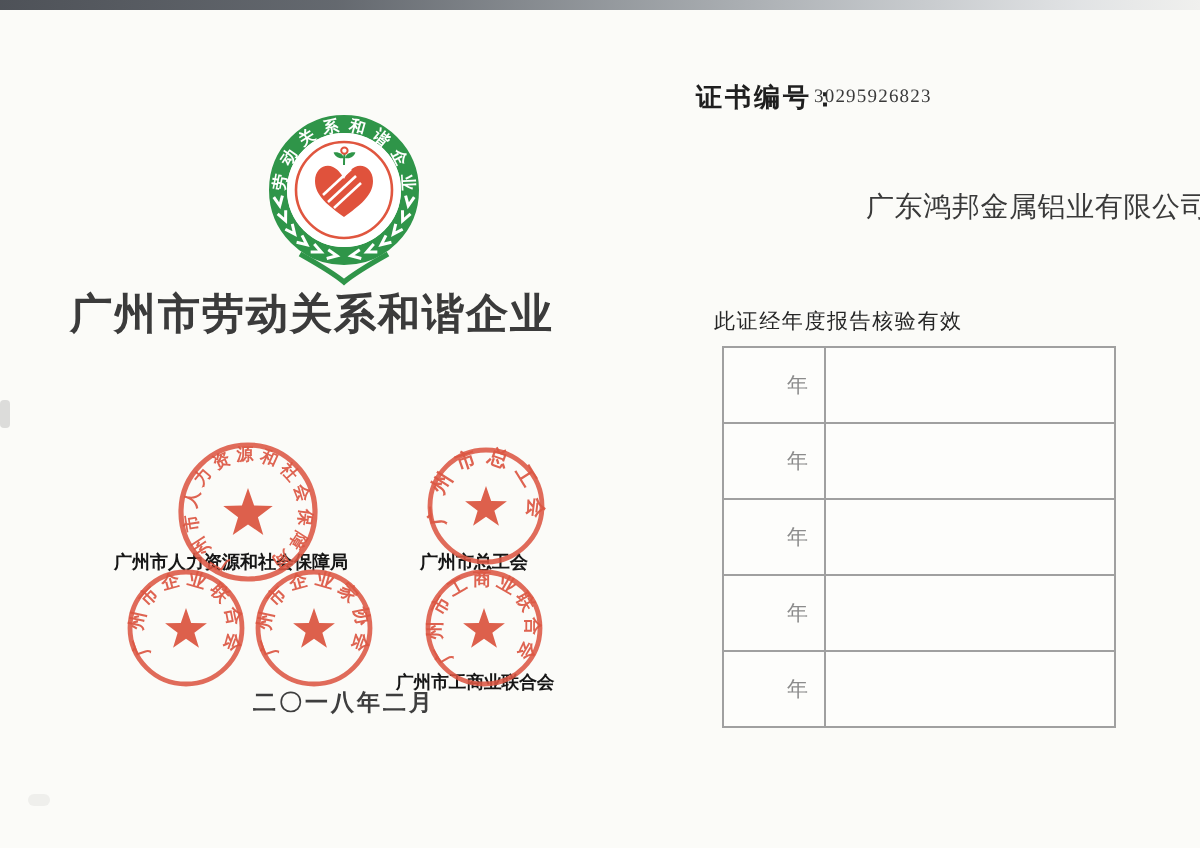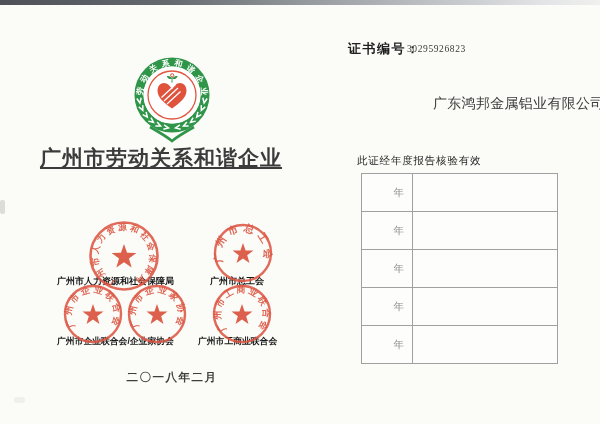--- a/index.html
+++ b/index.html
@@ -12,22 +12,22 @@
     position:absolute;left:0;top:0;width:600px;height:5px;
     background:linear-gradient(90deg,#3f434a 0%,#575c63 28%,#8e9398 52%,#b9bdc1 72%,#dfe1e3 90%,#efefed 100%);
     opacity:.92;
   }
   .artifact-a{position:absolute;left:0;top:200px;width:5px;height:14px;background:#dcdcda;border-radius:2px;}
   .artifact-b{position:absolute;left:14px;top:397px;width:11px;height:6px;background:#efefec;border-radius:3px;}
 
   .emblem{position:absolute;left:128px;top:57px;}
 
   .title1{
-    position:absolute;left:40px;top:146px;width:264px;
-    font-size:21px;font-weight:bold;color:#3b3b3b;letter-spacing:1px;line-height:1.15;text-decoration:underline;
+    position:absolute;left:24px;top:146px;width:264px;text-align:center;
+    font-size:21px;font-weight:bold;color:#3b3b3b;letter-spacing:1px;line-height:1.15;
   }
   .title2{
     position:absolute;left:40px;top:181px;width:264px;text-align:center;
     font-size:20px;font-weight:bold;color:#434343;letter-spacing:2px;
   }
 
   .seal{position:absolute;z-index:3;}
   .seal-ring{fill:none;stroke:#dc5743;opacity:.88;}
   .seal-ring.big{stroke-width:2.6;}
   .seal-ring.small{stroke-width:2.4;}
@@ -40,21 +40,21 @@
 
   .cap{
     position:absolute;z-index:2;font-size:9px;font-weight:bold;color:#161616;white-space:nowrap;
   }
   .cap1{left:57px;top:275px;}
   .cap2{left:210px;top:275px;}
   .cap3{left:57px;top:336px;font-size:8.8px;}
   .cap4{left:198px;top:336px;font-size:8.8px;}
 
   .issue-date{
-    position:absolute;left:40px;top:370px;width:264px;text-align:center;
+    position:absolute;left:40px;top:344px;width:264px;text-align:center;
     font-size:11.5px;color:#3e3e3e;letter-spacing:1.5px;font-weight:bold;
   }
 
   .lbl{position:absolute;font-size:13px;font-weight:bold;color:#1f1f1f;letter-spacing:1.5px;white-space:nowrap;text-align:center;}
   .lbl-certno{left:348px;top:40px;}
   .lbl-holder{left:348px;top:92px;}
   .val{position:absolute;font-family:"Liberation Serif",serif;color:#3a3a3a;white-space:nowrap;}
   .val-certno{left:407px;top:44px;font-size:9.5px;letter-spacing:.6px;}
   .val-holder{left:433px;top:95px;font-size:14px;letter-spacing:.3px;}
 
@@ -122,21 +122,20 @@
     <path d="M 22 70 Q 38 79 44 84 Q 50 79 66 70" stroke="#2f9549" stroke-width="2.6" fill="none"></path>
     <text class="seal-text" style="fill:#ffffff;font-size:8px;letter-spacing:4.2px;opacity:1">
       <textPath href="#arc-em" startOffset="2">劳动关系和谐企业</textPath>
     </text>
   </svg>
 
   <div class="title1">广州市劳动关系和谐企业</div>
 
   <div class="cap cap1">广州市人力资源和社会保障局</div>
   <div class="cap cap2">广州市总工会</div>
-  <div class="cap cap3">广州市企业联合会/企业家协会</div>
   <div class="cap cap4">广州市工商业联合会</div>
 
   <svg class="seal" style="left:87px;top:219px" width="74" height="74" viewBox="0 0 74 74">
     <defs>
         <path id="arc-s1" d="M 28.11 61.43 A 26 26 0 1 1 45.89 61.43" fill="none"></path>
       </defs>
     <circle class="seal-ring big" cx="37" cy="37" r="33.5"></circle>
     <polygon class="seal-star" points="37,25 40.06,33.79 49.36,33.98 41.95,39.61 44.64,48.52 37,43.2 29.36,48.52 32.05,39.61 24.64,33.98 33.94,33.79"></polygon>
     <text class="seal-text st1"><textPath href="#arc-s1">广州市人力资源和社会保障局</textPath></text>
   </svg>

